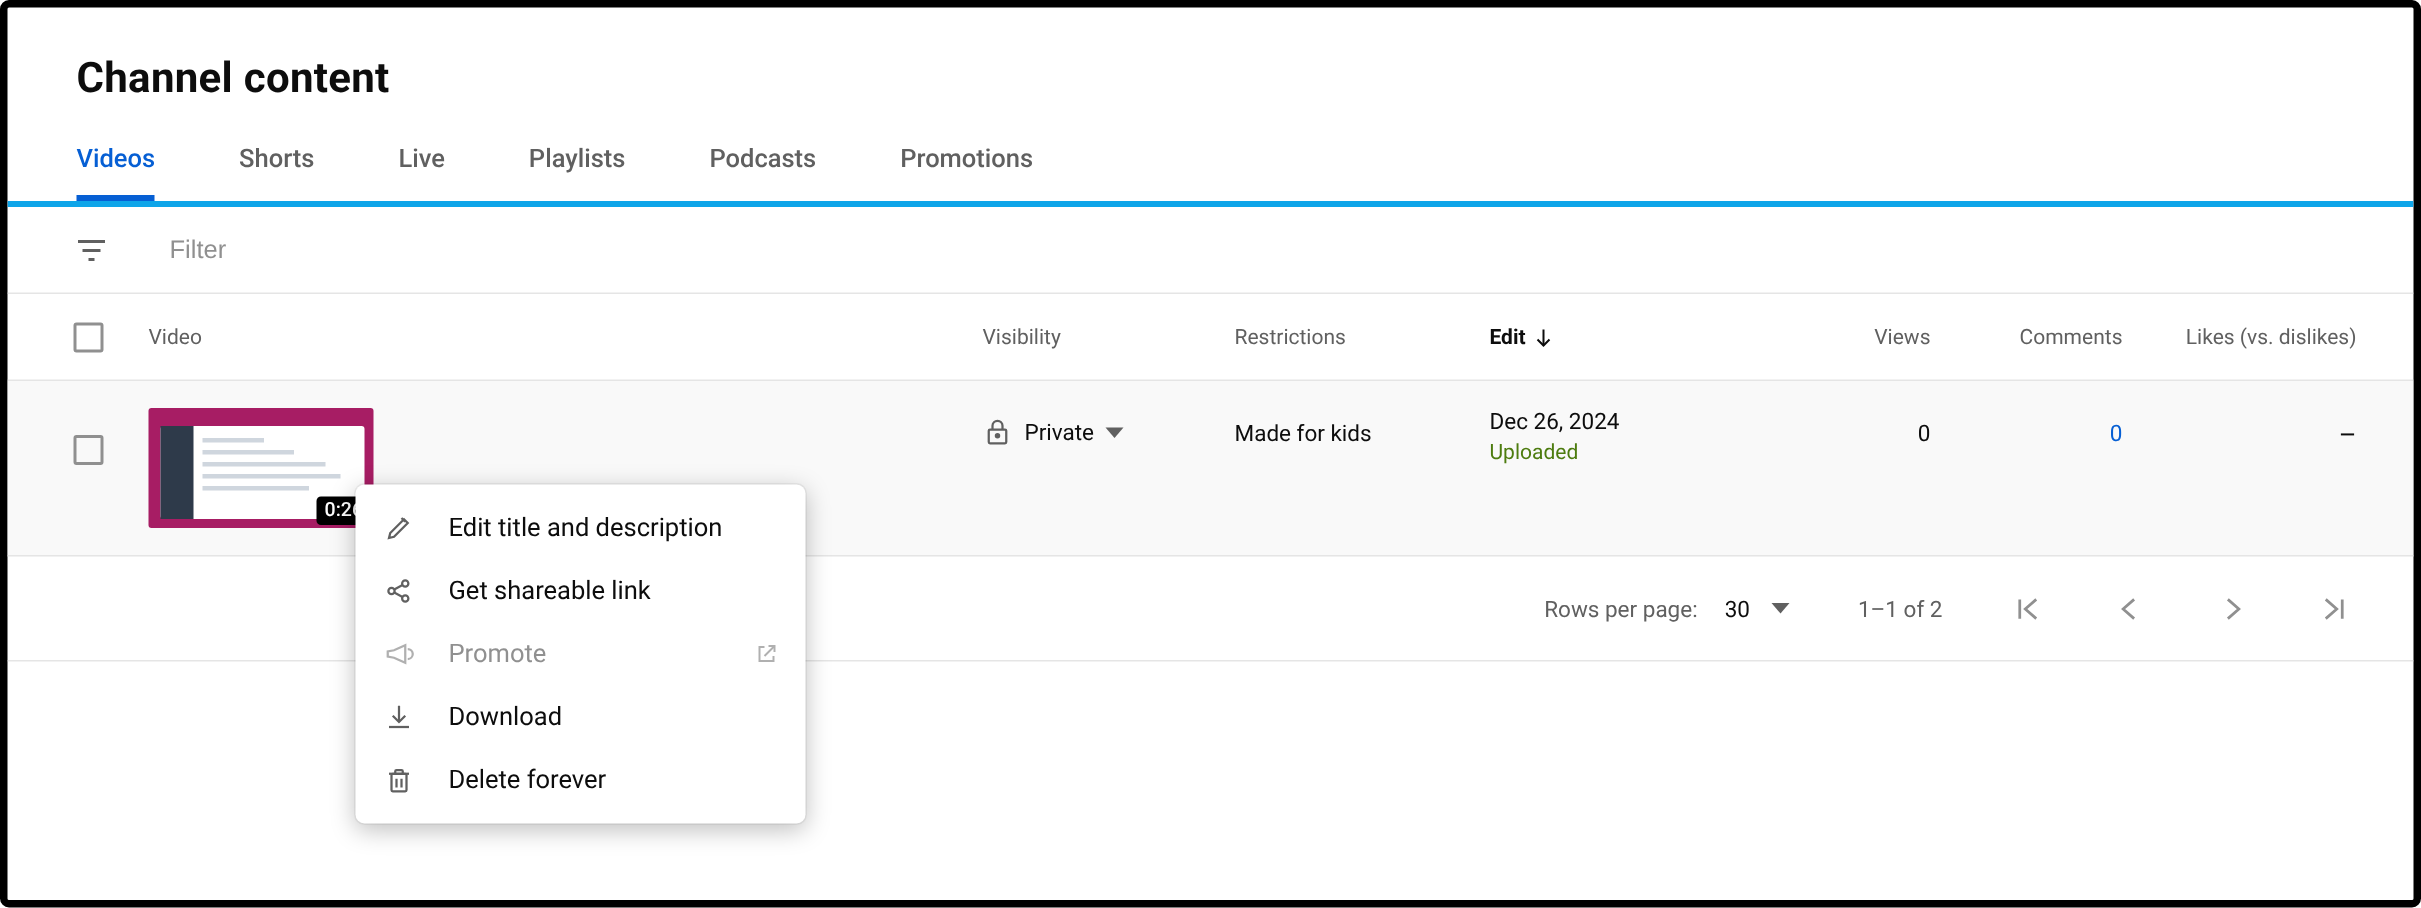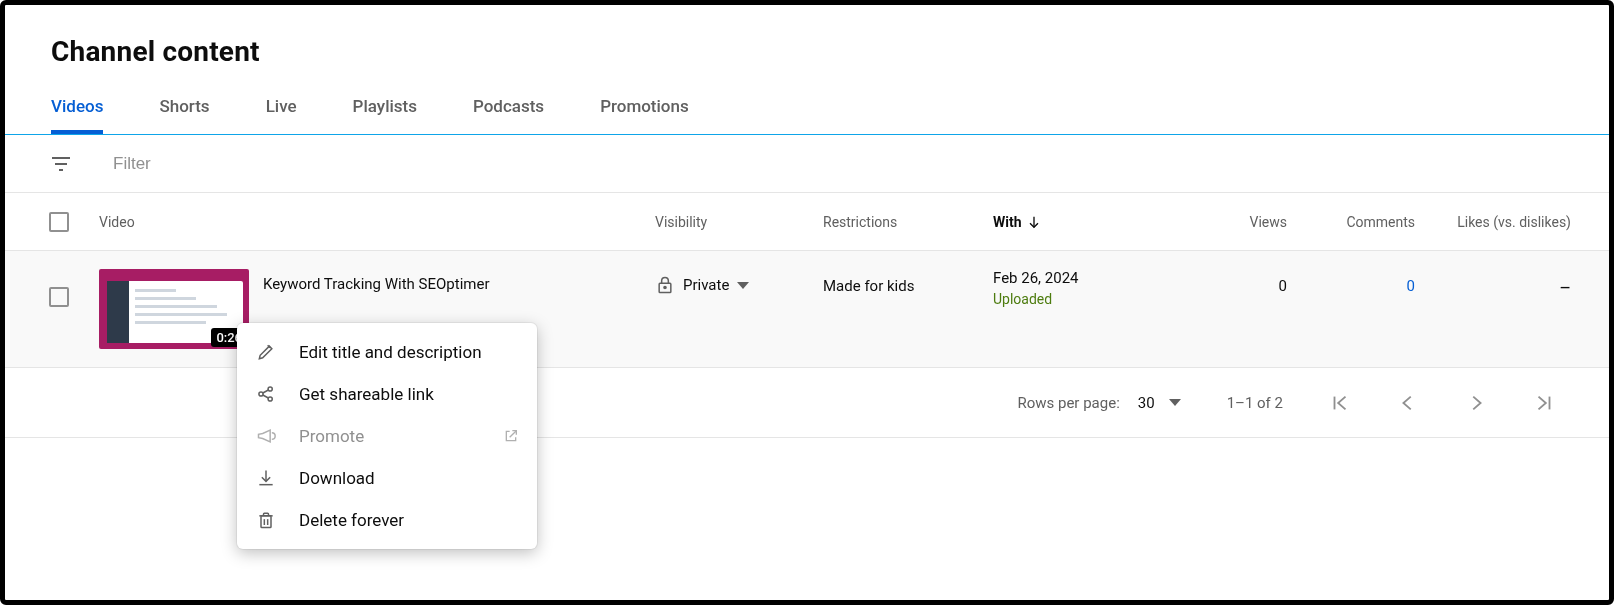--- a/index.html
+++ b/index.html
@@ -20,21 +20,21 @@
     margin:0 0 28px 46px;
     font-size:28px;
     font-weight:700;
     color:#0d0d0d;
     letter-spacing:0.2px;
   }
   .tabs {
     display:flex;
     gap:56px;
     padding:0 46px;
-    border-bottom:1px solid #0ea5e9;
+    border-bottom:4px solid #0ea5e9;
   }
   .tab {
     font-size:17px;
     font-weight:500;
     color:#606060;
     padding:0 0 14px 0;
     cursor:pointer;
     border-bottom:4px solid transparent;
   }
   .tab.active { color:#065fd4; border-bottom-color:#065fd4; }
@@ -150,21 +150,21 @@
   .date-main { color:#0d0d0d; }
   .date-sub { color:#4d7c0f; font-size:14px; margin-top:4px;}
   .num-cell { padding-top:8px; color:#0d0d0d;}
   .link { color:#065fd4; }
   .dash { font-size:18px;}
 
   .pager {
     display:flex;
     align-items:center;
     justify-content:flex-end;
-    padding:0 54px;
+    padding:0 42px;
     height:70px;
     border-bottom:1px solid #e5e5e5;
     gap:46px;
     color:#606060;
     font-size:15px;
   }
   .rpp-group { display:flex; align-items:center; gap:18px;}
   .rpp-val { color:#0d0d0d; display:flex; align-items:center; gap:14px;}
   .nav-btn {
     color:#909090; cursor:pointer;
@@ -230,21 +230,21 @@
   </div>
 
   <div class="table-head">
     <div class="col-check">
       <div class="checkbox"></div>
     </div>
     <div class="col-video">Video</div>
     <div class="col-vis">Visibility</div>
     <div class="col-restr">Restrictions</div>
     <div class="col-date">
-      <span class="lbl">With</span>
+      <span class="lbl">Edit</span>
       <span>
         <svg width="16" height="16" viewBox="0 0 24 24" fill="none" stroke="#0d0d0d" stroke-width="2">
           <line x1="12" y1="4" x2="12" y2="20"></line>
             <polyline points="6 14 12 20 18 14"></polyline>
         </svg>
       </span>
     </div>
     <div class="col-views">Views</div>
     <div class="col-comm">Comments</div>
     <div class="col-likes">Likes (vs. dislikes)</div>
@@ -262,41 +262,40 @@
                 <span></span>
                 <span></span>
                 <span></span>
                 <span></span>
                 <span></span>
               </div>
           </div>
         </div>
         <div class="duration">0:26</div>
       </div>
-      <div class="video-title">Keyword Tracking With SEOptimer</div>
     </div>
     <div class="col-vis">
       <div class="vis-cell">
         <span class="lock-icon">
           <svg width="20" height="20" viewBox="0 0 24 24" fill="none" stroke="currentColor" stroke-width="1.8">
             <rect x="5" y="10" width="14" height="11" rx="1"></rect>
             <path d="M8 10V7a4 4 0 0 1 8 0v3"></path>
             <circle cx="12" cy="15" r="1.3" fill="currentColor"></circle>
           </svg>
         </span>
         <div class="vis-dropdown">
           <span>Private</span>
           <span class="caret"></span>
         </div>
       </div>
     </div>
     <div class="col-restr col-restr-cell">Made for kids</div>
     <div class="col-date">
       <div>
-        <div class="date-main">Feb 26, 2024</div>
+        <div class="date-main">Dec 26, 2024</div>
         <div class="date-sub">Uploaded</div>
       </div>
     </div>
     <div class="col-views num-cell">0</div>
     <div class="col-comm num-cell link">0</div>
     <div class="col-likes num-cell dash">–</div>
   </div>
 
   <div class="pager">
     <div class="rpp-group">

